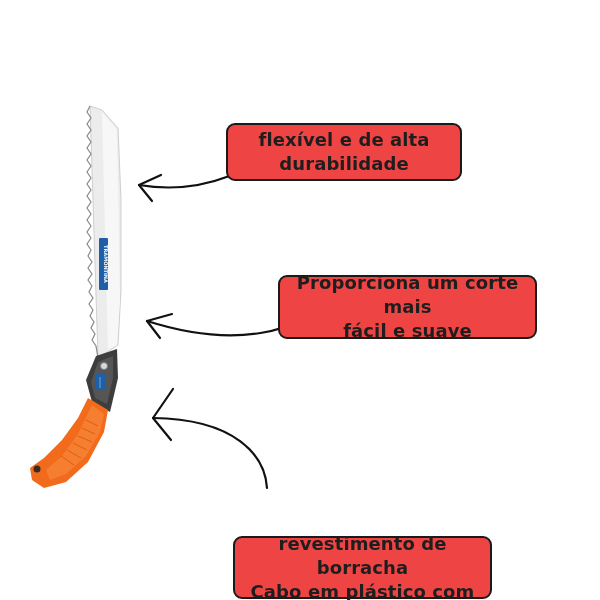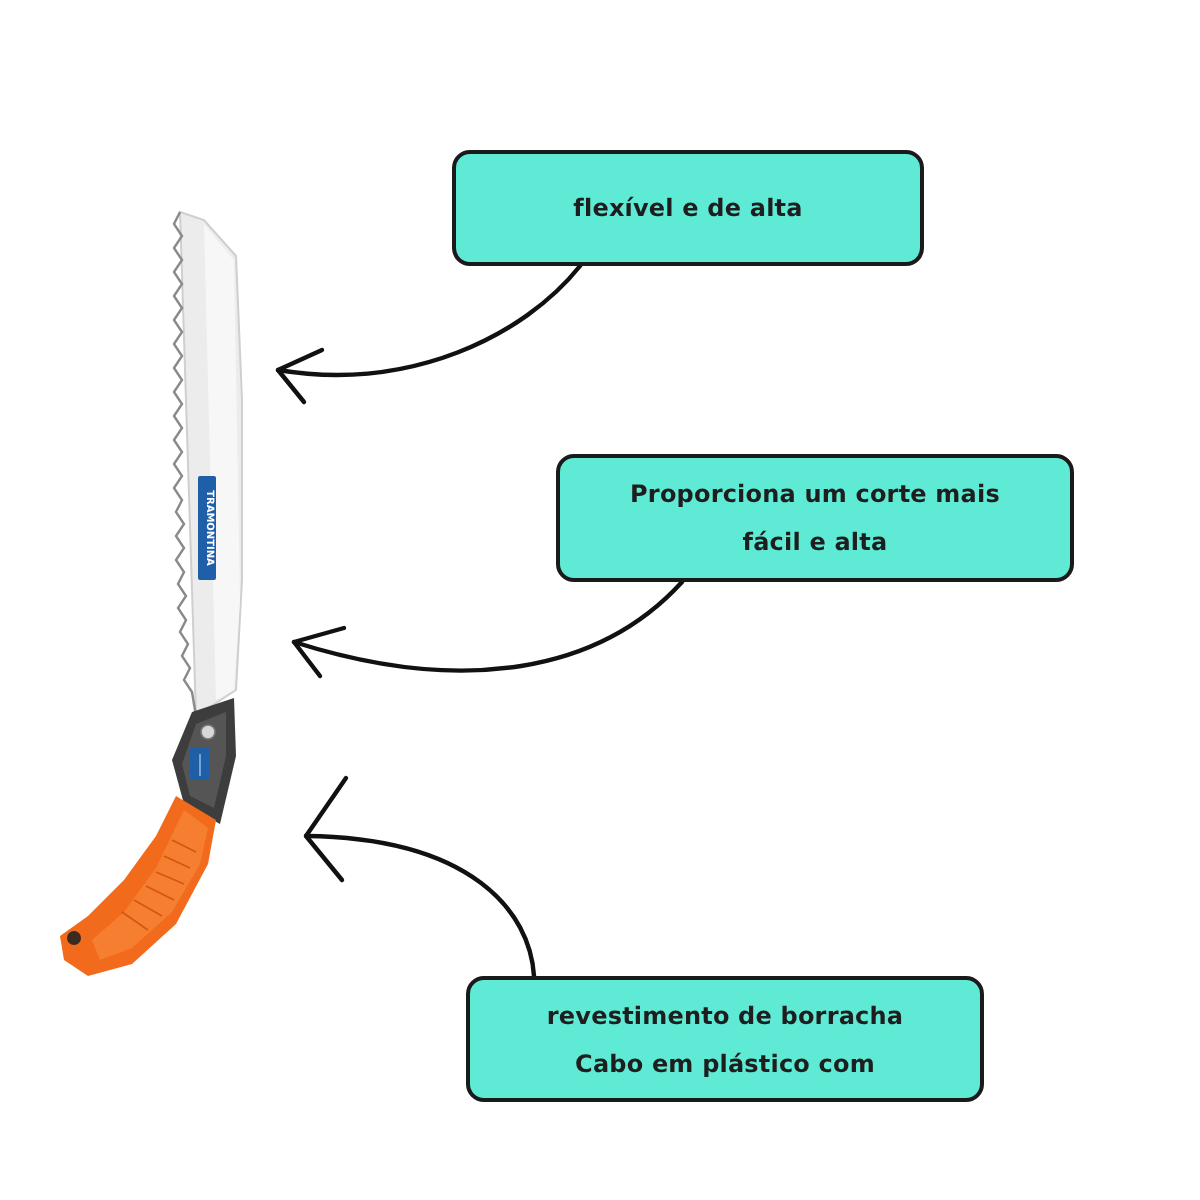--- a/index.html
+++ b/index.html
@@ -3,28 +3,29 @@
   <meta charset="utf-8">
   <style>
     html, body { margin: 0; padding: 0; background: #ffffff; }
     body { width: 600px; height: 600px; position: relative; overflow: hidden;
            font-family: "DejaVu Sans", "Liberation Sans", sans-serif; }
     .callout {
       position: absolute;
       box-sizing: border-box;
       border: 2px solid #1a1a1a;
       border-radius: 9px;
-      background: #5eead4;
+      background: #ef4444;
       display: flex; align-items: center; justify-content: center;
       text-align: center;
       font-weight: bold;
       color: #1e1e1e;
-      font-size: 12px;
+      font-size: 18px;
       line-height: 24px;
       letter-spacing: 0.1px;
+      margin-top: 48px;
     }
     .callout span { display: block; }
     #c1 { left: 226px; top: 75px; width: 236px; height: 58px; }
     #c2 { left: 278px; top: 227px; width: 259px; height: 64px; }
     #c3 { left: 233px; top: 488px; width: 259px; height: 63px; }
     svg.layer { position: absolute; left: 0; top: 0; }
   </style>
 </head>
 <body>
 
@@ -66,27 +67,28 @@
     <path d="M172 314 L147 321 L160 338"></path>
 
     <path d="M267 488 C265 456 236 419 153 418"></path>
     <path d="M173 389 L153 418 L171 440"></path>
   </g>
 </svg>
 
 <div id="c1" class="callout">
   <div>
     <span>flexível e de alta</span>
+    <span>durabilidade</span>
   </div>
 </div>
 
 <div id="c2" class="callout">
   <div>
     <span>Proporciona um corte mais</span>
-    <span>fácil e alta</span>
+    <span>fácil e suave</span>
   </div>
 </div>
 
 <div id="c3" class="callout">
   <div>
     <span>revestimento de borracha</span>
     <span>Cabo em plástico com</span>
   </div>
 </div>
 

